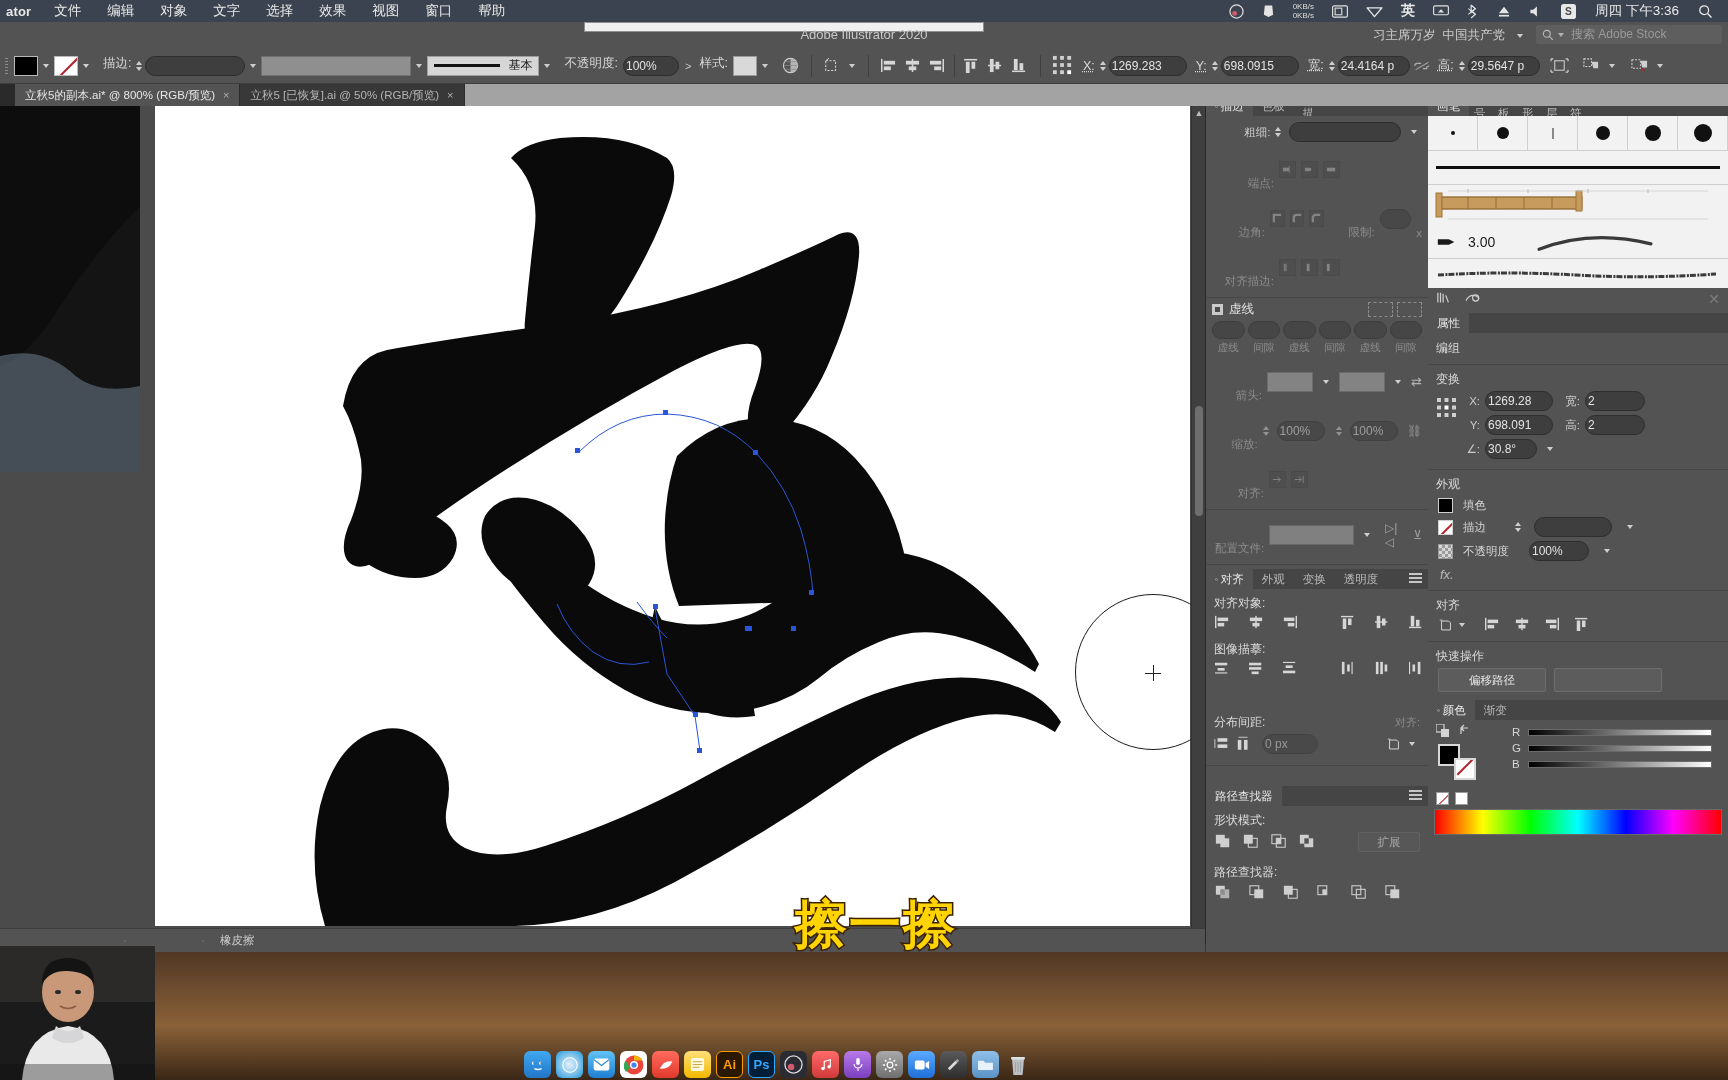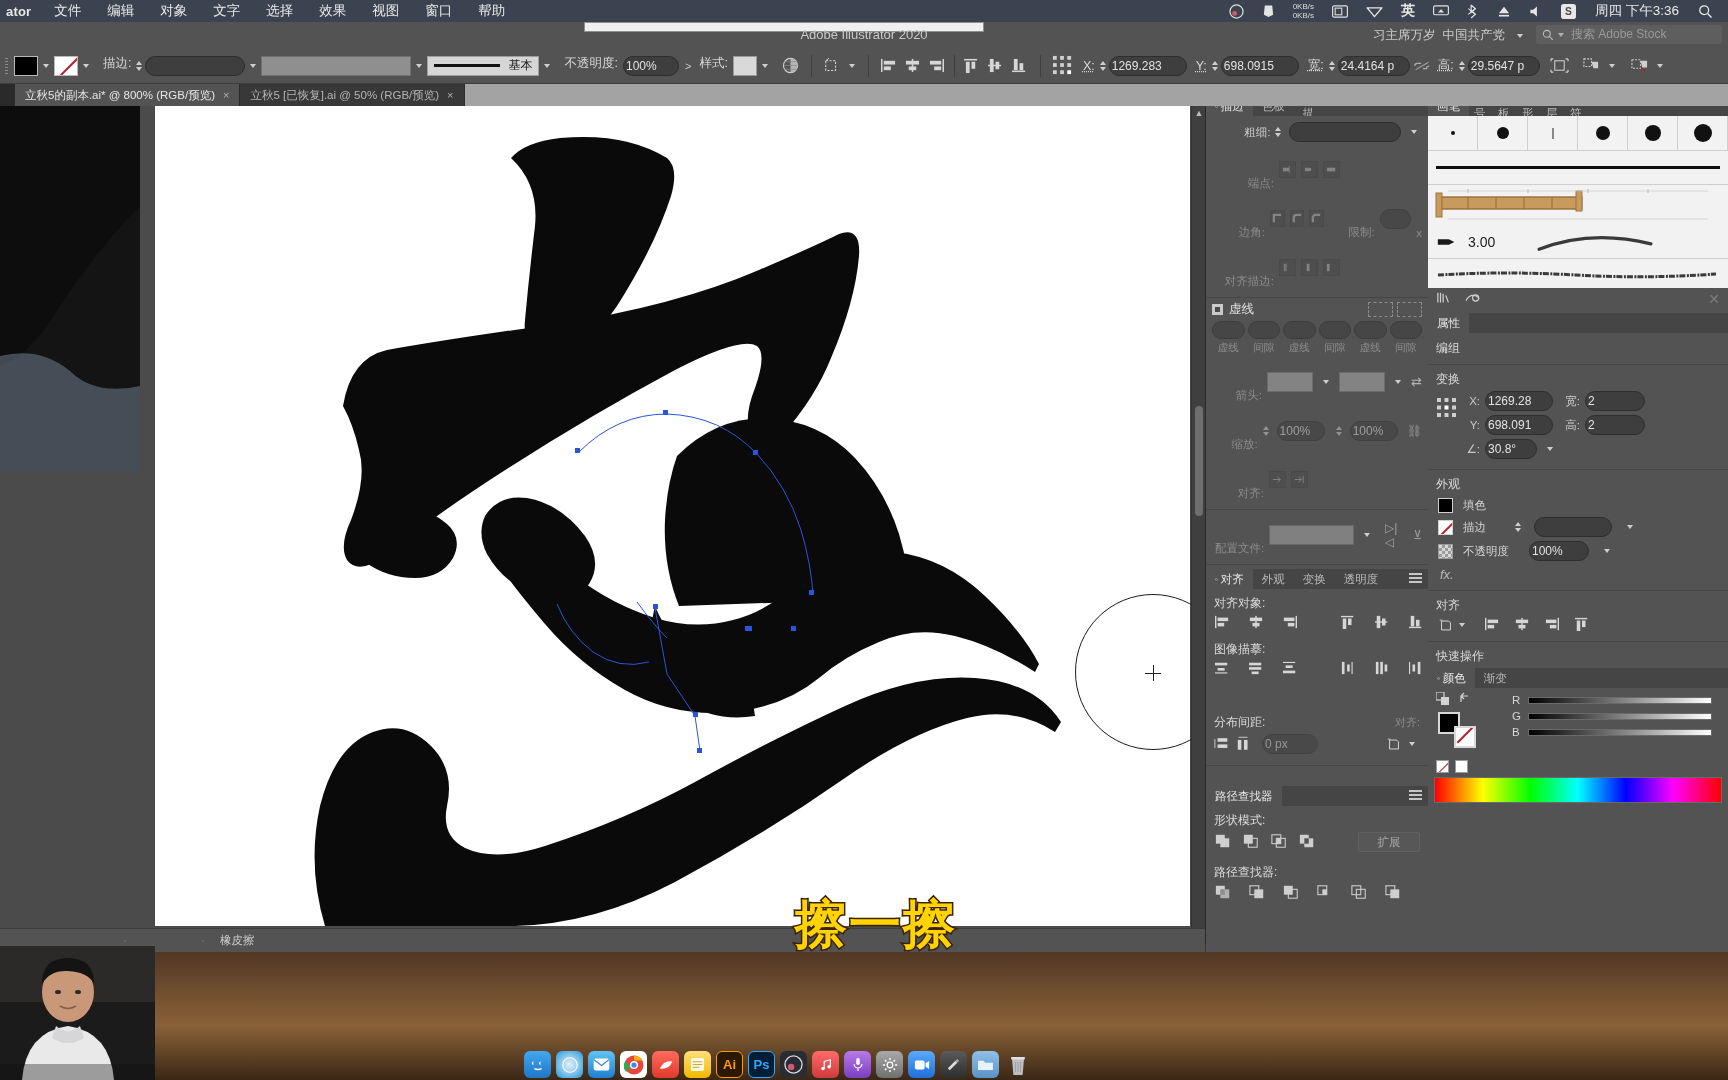--- a/index.html
+++ b/index.html
@@ -1022,20 +1022,24 @@
               <rect x="6.5" y="9" width="7.5" height="4" fill="#d6d6d6"></rect>
             </svg></span>
         <span><svg width="16" height="14" viewBox="0 0 18 16">
               <rect x="1" y="1" width="14" height="1.6" fill="#d6d6d6"></rect>
               <rect x="3" y="4" width="4" height="12" fill="#d6d6d6"></rect>
               <rect x="9" y="4" width="4" height="7.5" fill="#d6d6d6"></rect>
             </svg></span>
       </div>
       <div style="border-top:1px solid #464646"></div>
       <div class="hdr">快速操作</div>
+      <div style="display:flex;gap:8px;padding:0 10px 8px">
+        <div class="qbtn" style="width:108px;height:24px">偏移路径</div>
+        <div class="qbtn" style="width:108px;height:24px"></div>
+      </div>
     </div>
 
     <div class="ptabs">
       <div class="ptab sel">
           <span style="font-size:8px;margin-right:3px">◦</span>
           <span>颜色</span>
         </div>
       <div class="ptab">渐变</div>
     </div>
     <div style="padding-top:4px">

